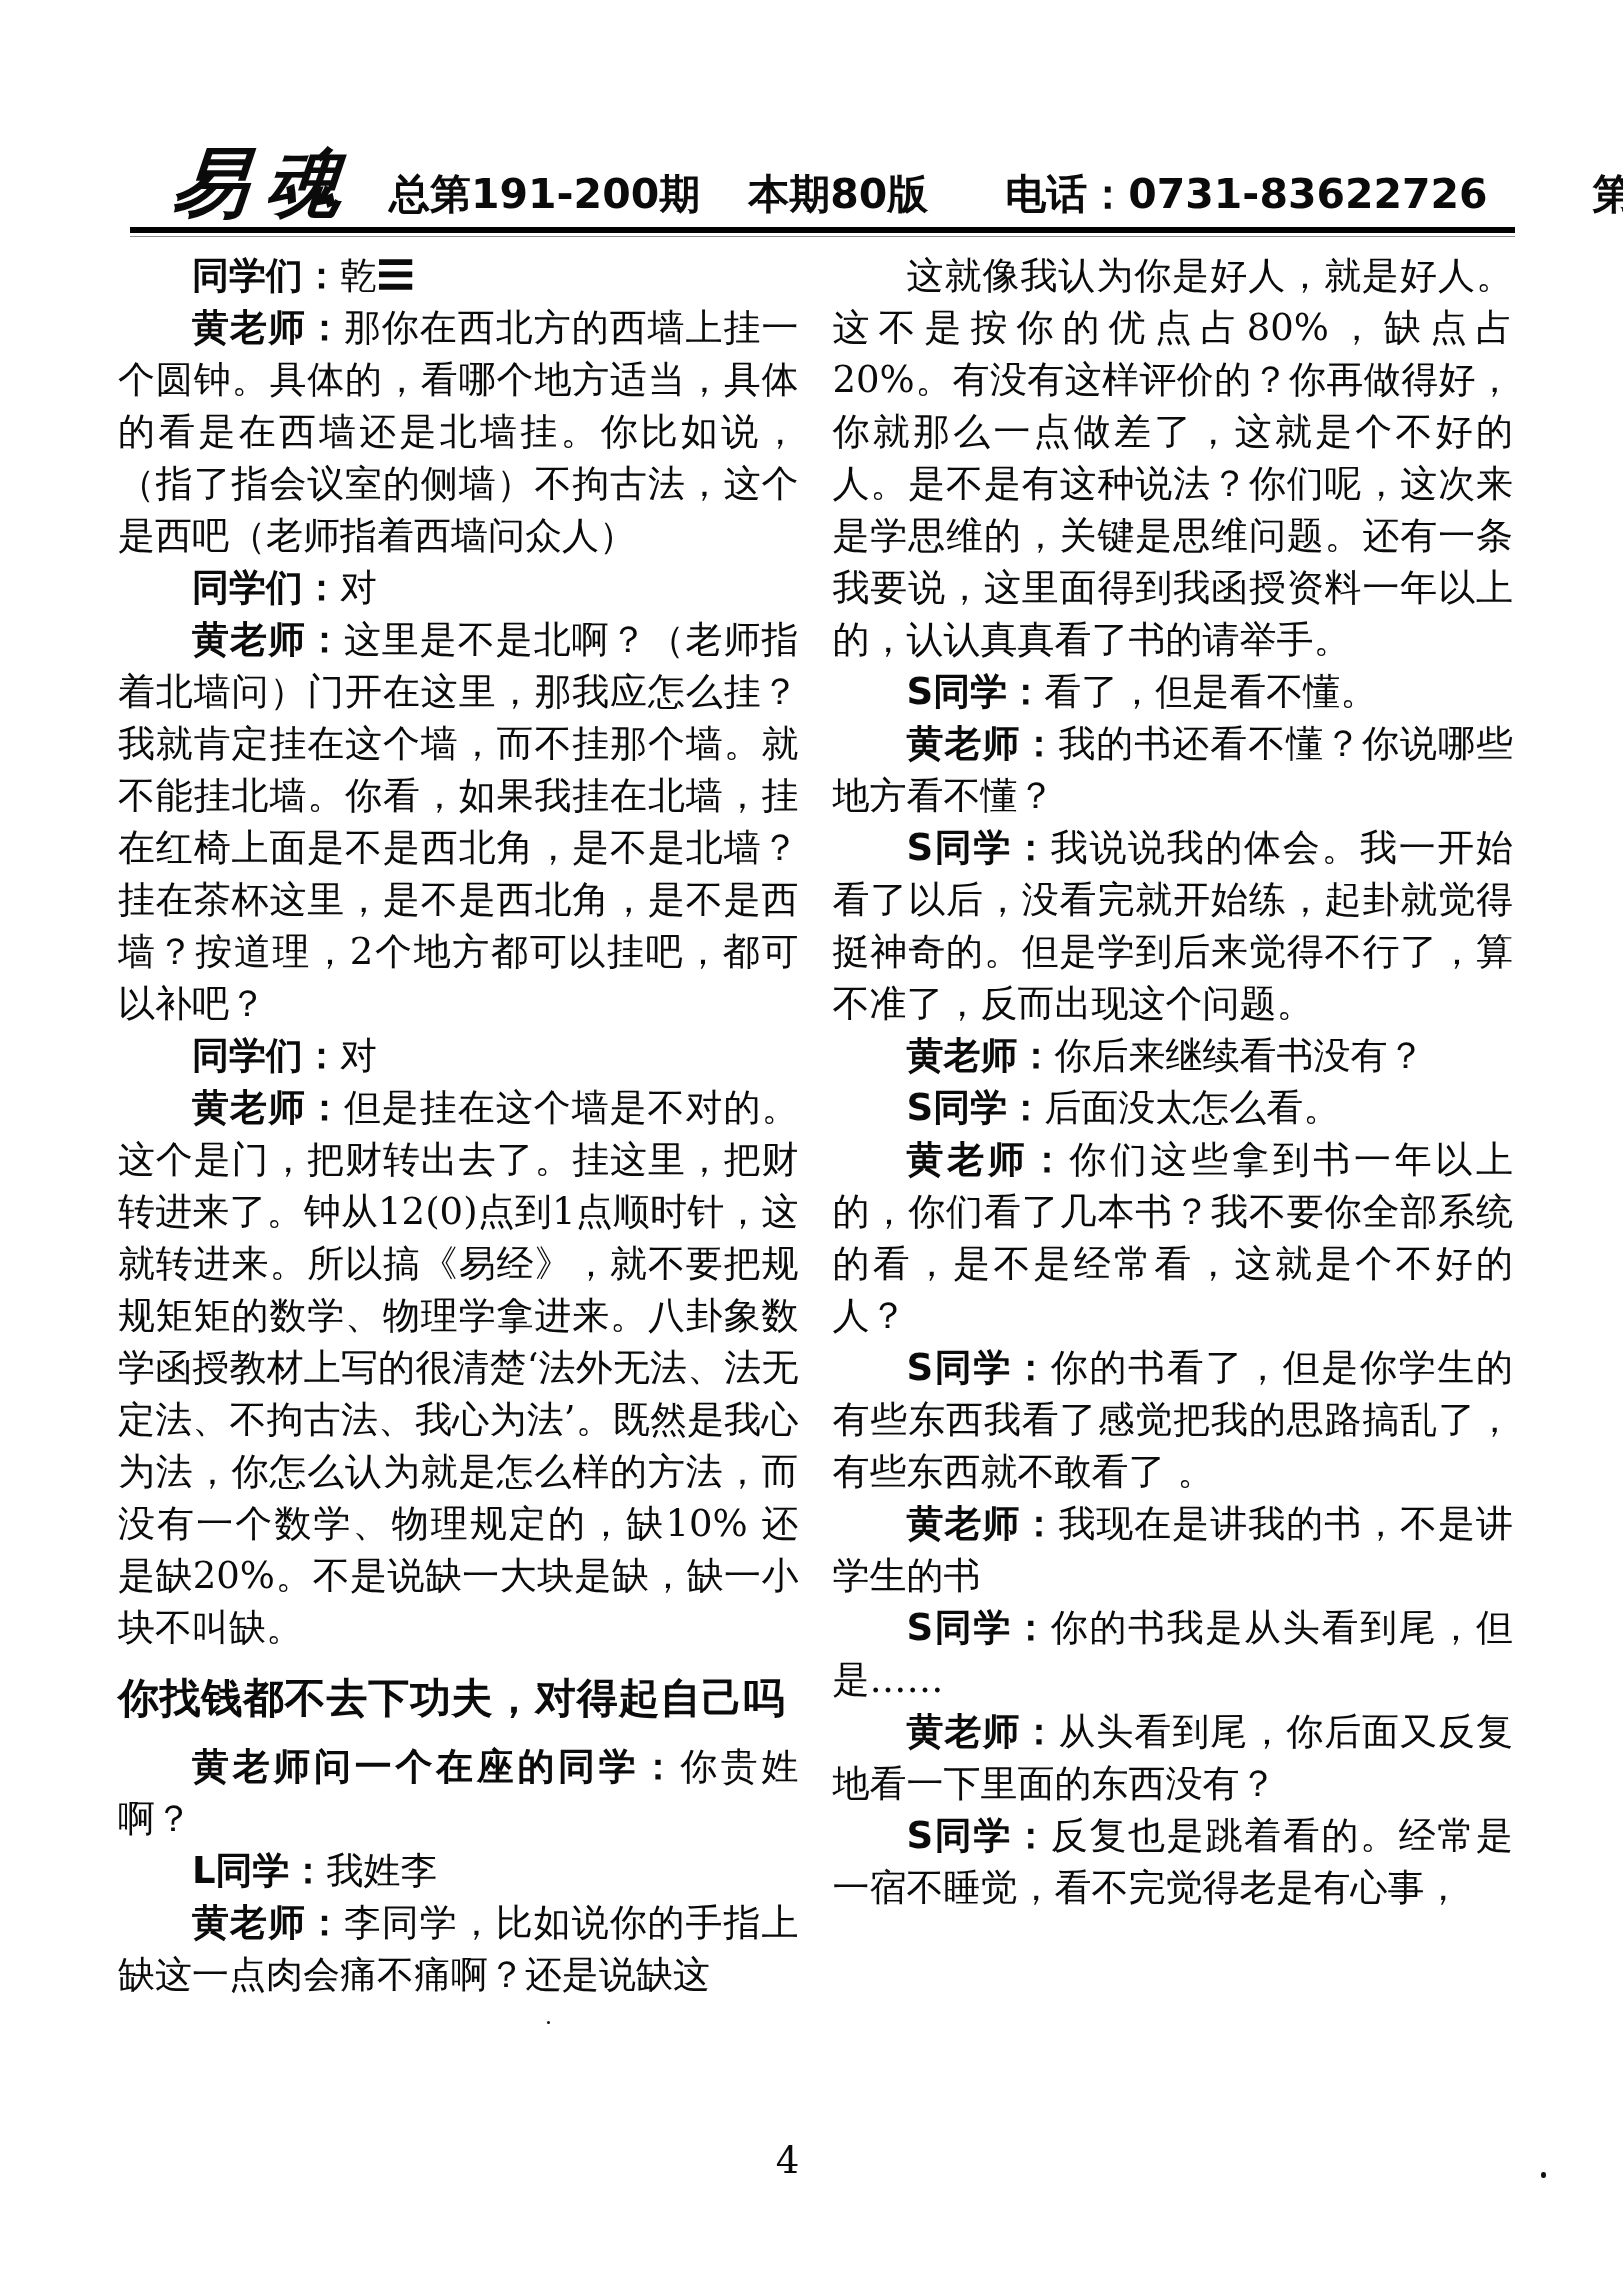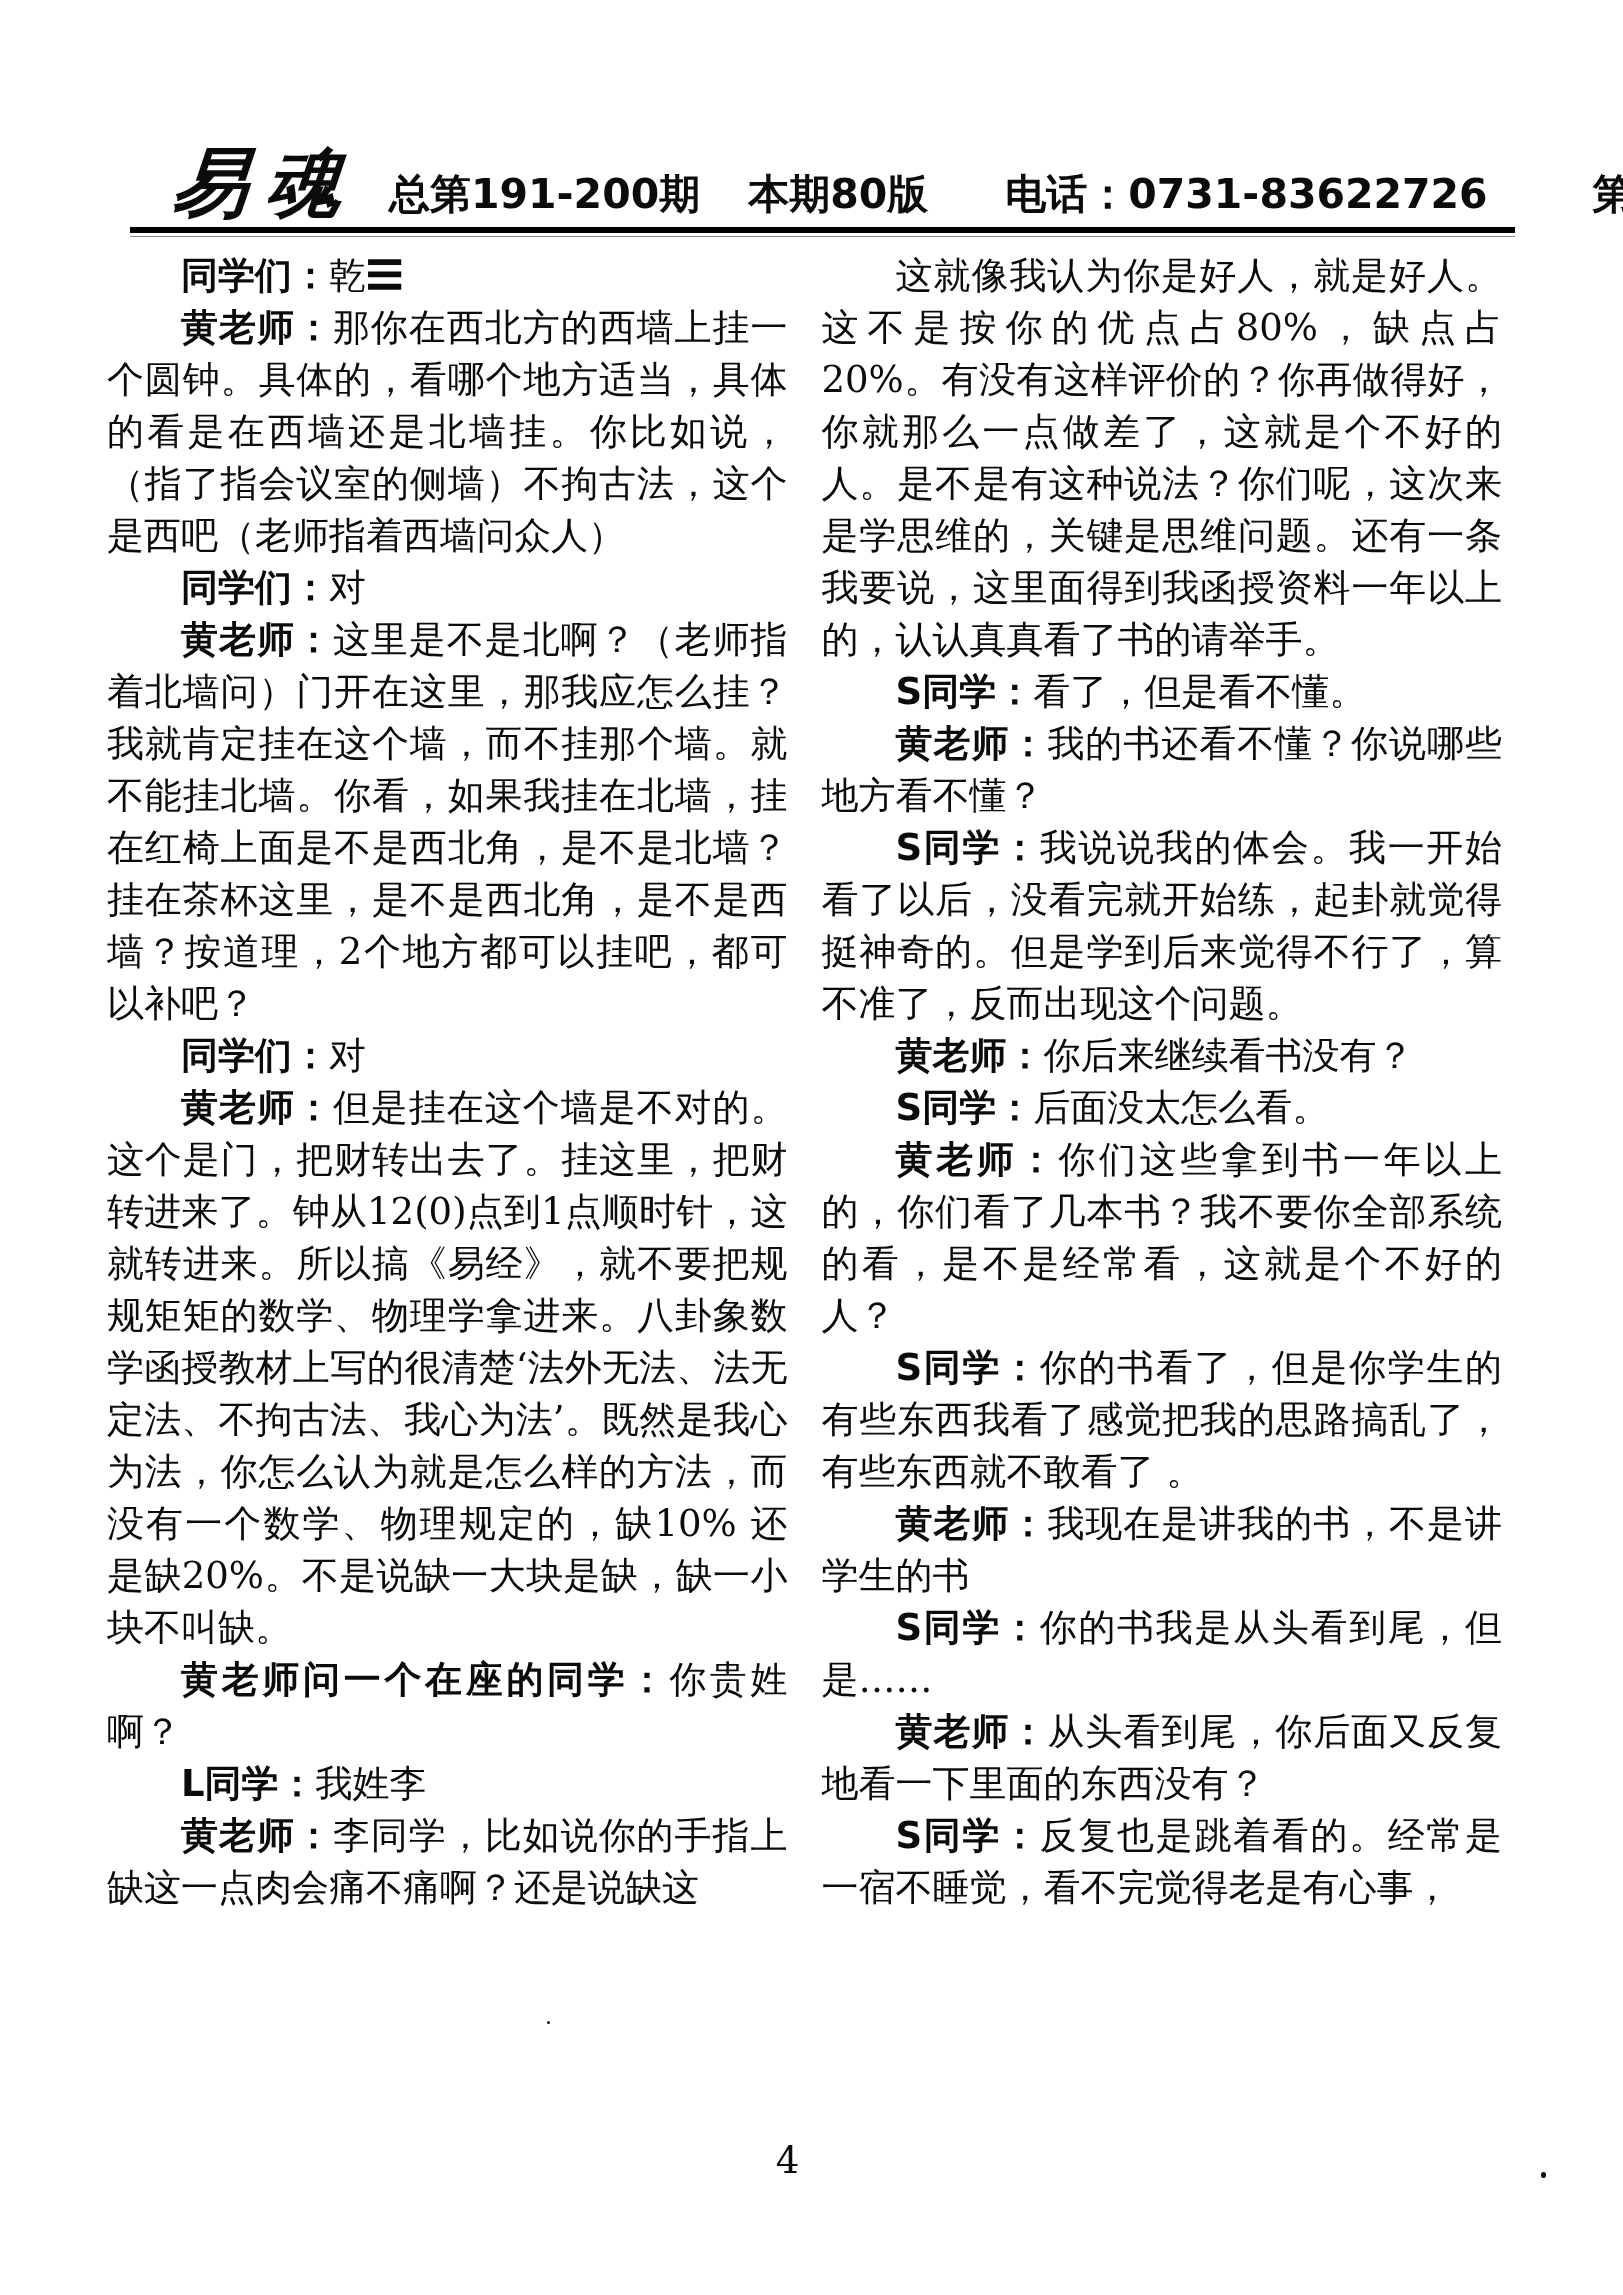--- a/index.html
+++ b/index.html
@@ -40,21 +40,21 @@
     position:absolute; top:227px; left:130px;
     width:1385px; height:5.9px; background:#000;
   }
   .masthead-rule-shadow {
     position:absolute; top:236px; left:130px;
     width:1385px; height:1.3px; background:#2a2a2a; opacity:.55;
   }
 
   
   .content {
-    position:absolute; top:250px; left:107px; width:1395px;
+    position:absolute; top:250px; left:118px; width:1395px;
     display:flex; gap:34px;
   }
   .column {
     width:681px;
     font-size:37px; line-height:52px;
     text-align:justify;
   }
   .para { margin:0; text-indent:2em; }
   .para.no-indent { text-indent:0; }
   .speaker, .sep {
@@ -100,20 +100,21 @@
 <div class="masthead-rule-shadow"></div>
 
 <div class="content">
   <div class="column">
       <p class="para"><b class="speaker">同学们</b><b class="sep">：</b><span>乾☰</span></p>
       <p class="para"><b class="speaker">黄老师</b><b class="sep">：</b><span>那你在西北方的西墙上挂一个圆钟。具体的，看哪个地方适当，具体的看是在西墙还是北墙挂。你比如说，（指了指会议室的侧墙）不拘古法，这个是西吧（老师指着西墙问众人）</span></p>
       <p class="para"><b class="speaker">同学们</b><b class="sep">：</b><span>对</span></p>
       <p class="para"><b class="speaker">黄老师</b><b class="sep">：</b><span>这里是不是北啊？（老师指着北墙问）门开在这里，那我应怎么挂？我就肯定挂在这个墙，而不挂那个墙。就不能挂北墙。你看，如果我挂在北墙，挂在红椅上面是不是西北角，是不是北墙？挂在茶杯这里，是不是西北角，是不是西墙？按道理，2个地方都可以挂吧，都可以补吧？</span></p>
       <p class="para"><b class="speaker">同学们</b><b class="sep">：</b><span>对</span></p>
       <p class="para"><b class="speaker">黄老师</b><b class="sep">：</b><span>但是挂在这个墙是不对的。这个是门，把财转出去了。挂这里，把财转进来了。钟从12(0)点到1点顺时针，这就转进来。所以搞《易经》，就不要把规规矩矩的数学、物理学拿进来。八卦象数学函授教材上写的很清楚‘法外无法、法无定法、不拘古法、我心为法’。既然是我心为法，你怎么认为就是怎么样的方法，而没有一个数学、物理规定的，缺10% 还是缺20%。不是说缺一大块是缺，缺一小块不叫缺。</span></p>
+      <h2 class="section-heading">你找钱都不去下功夫，对得起自己吗</h2>
       <p class="para"><b class="speaker">黄老师问一个在座的同学</b><b class="sep">：</b><span>你贵姓啊？</span></p>
       <p class="para"><b class="speaker">L同学</b><b class="sep">：</b><span>我姓李</span></p>
       <p class="para"><b class="speaker">黄老师</b><b class="sep">：</b><span>李同学，比如说你的手指上缺这一点肉会痛不痛啊？还是说缺这</span></p>
     </div>
   <div class="column">
       <p class="para"><span>这就像我认为你是好人，就是好人。这不是按你的优点占80%，缺点占20%。有没有这样评价的？你再做得好，你就那么一点做差了，这就是个不好的人。是不是有这种说法？你们呢，这次来是学思维的，关键是思维问题。还有一条我要说，这里面得到我函授资料一年以上的，认认真真看了书的请举手。</span></p>
       <p class="para"><b class="speaker">S同学</b><b class="sep">：</b><span>看了，但是看不懂。</span></p>
       <p class="para"><b class="speaker">黄老师</b><b class="sep">：</b><span>我的书还看不懂？你说哪些地方看不懂？</span></p>
       <p class="para"><b class="speaker">S同学</b><b class="sep">：</b><span>我说说我的体会。我一开始看了以后，没看完就开始练，起卦就觉得挺神奇的。但是学到后来觉得不行了，算不准了，反而出现这个问题。</span></p>
       <p class="para"><b class="speaker">黄老师</b><b class="sep">：</b><span>你后来继续看书没有？</span></p>

